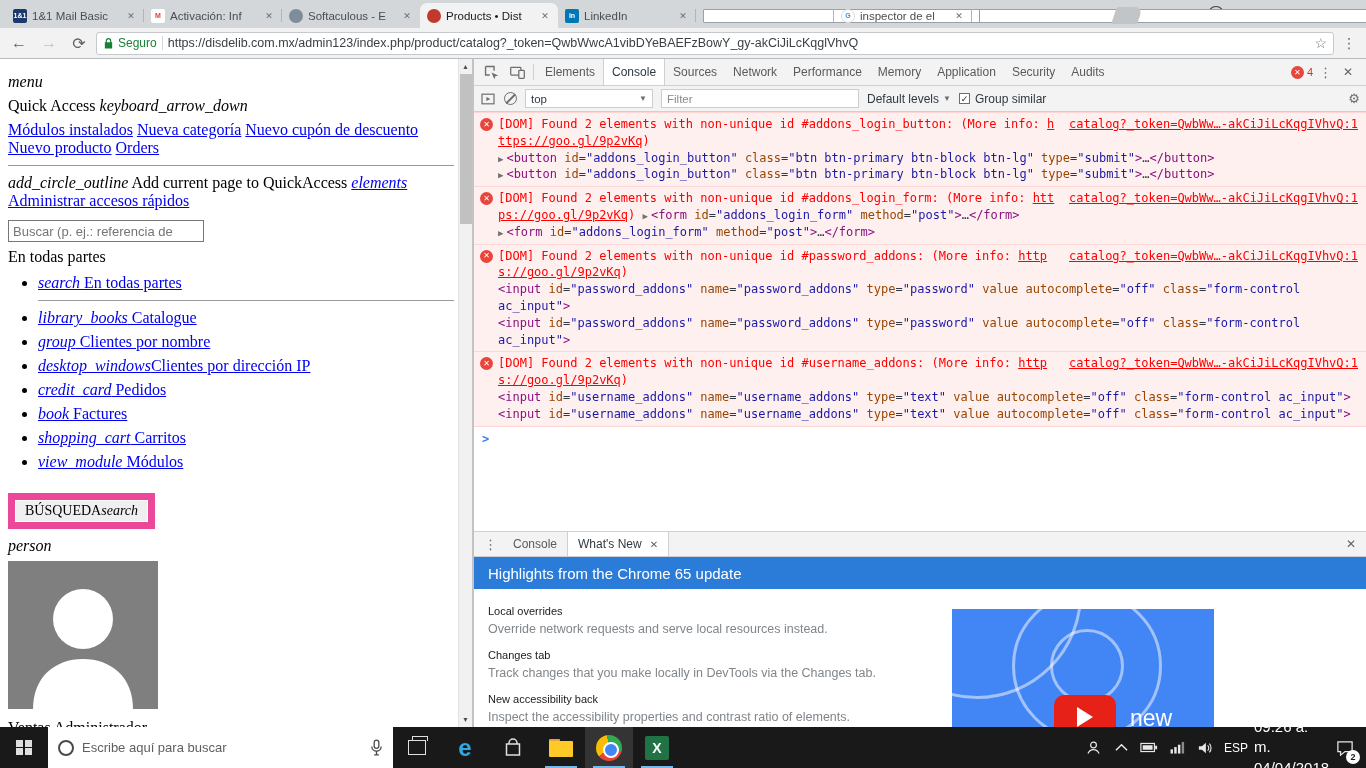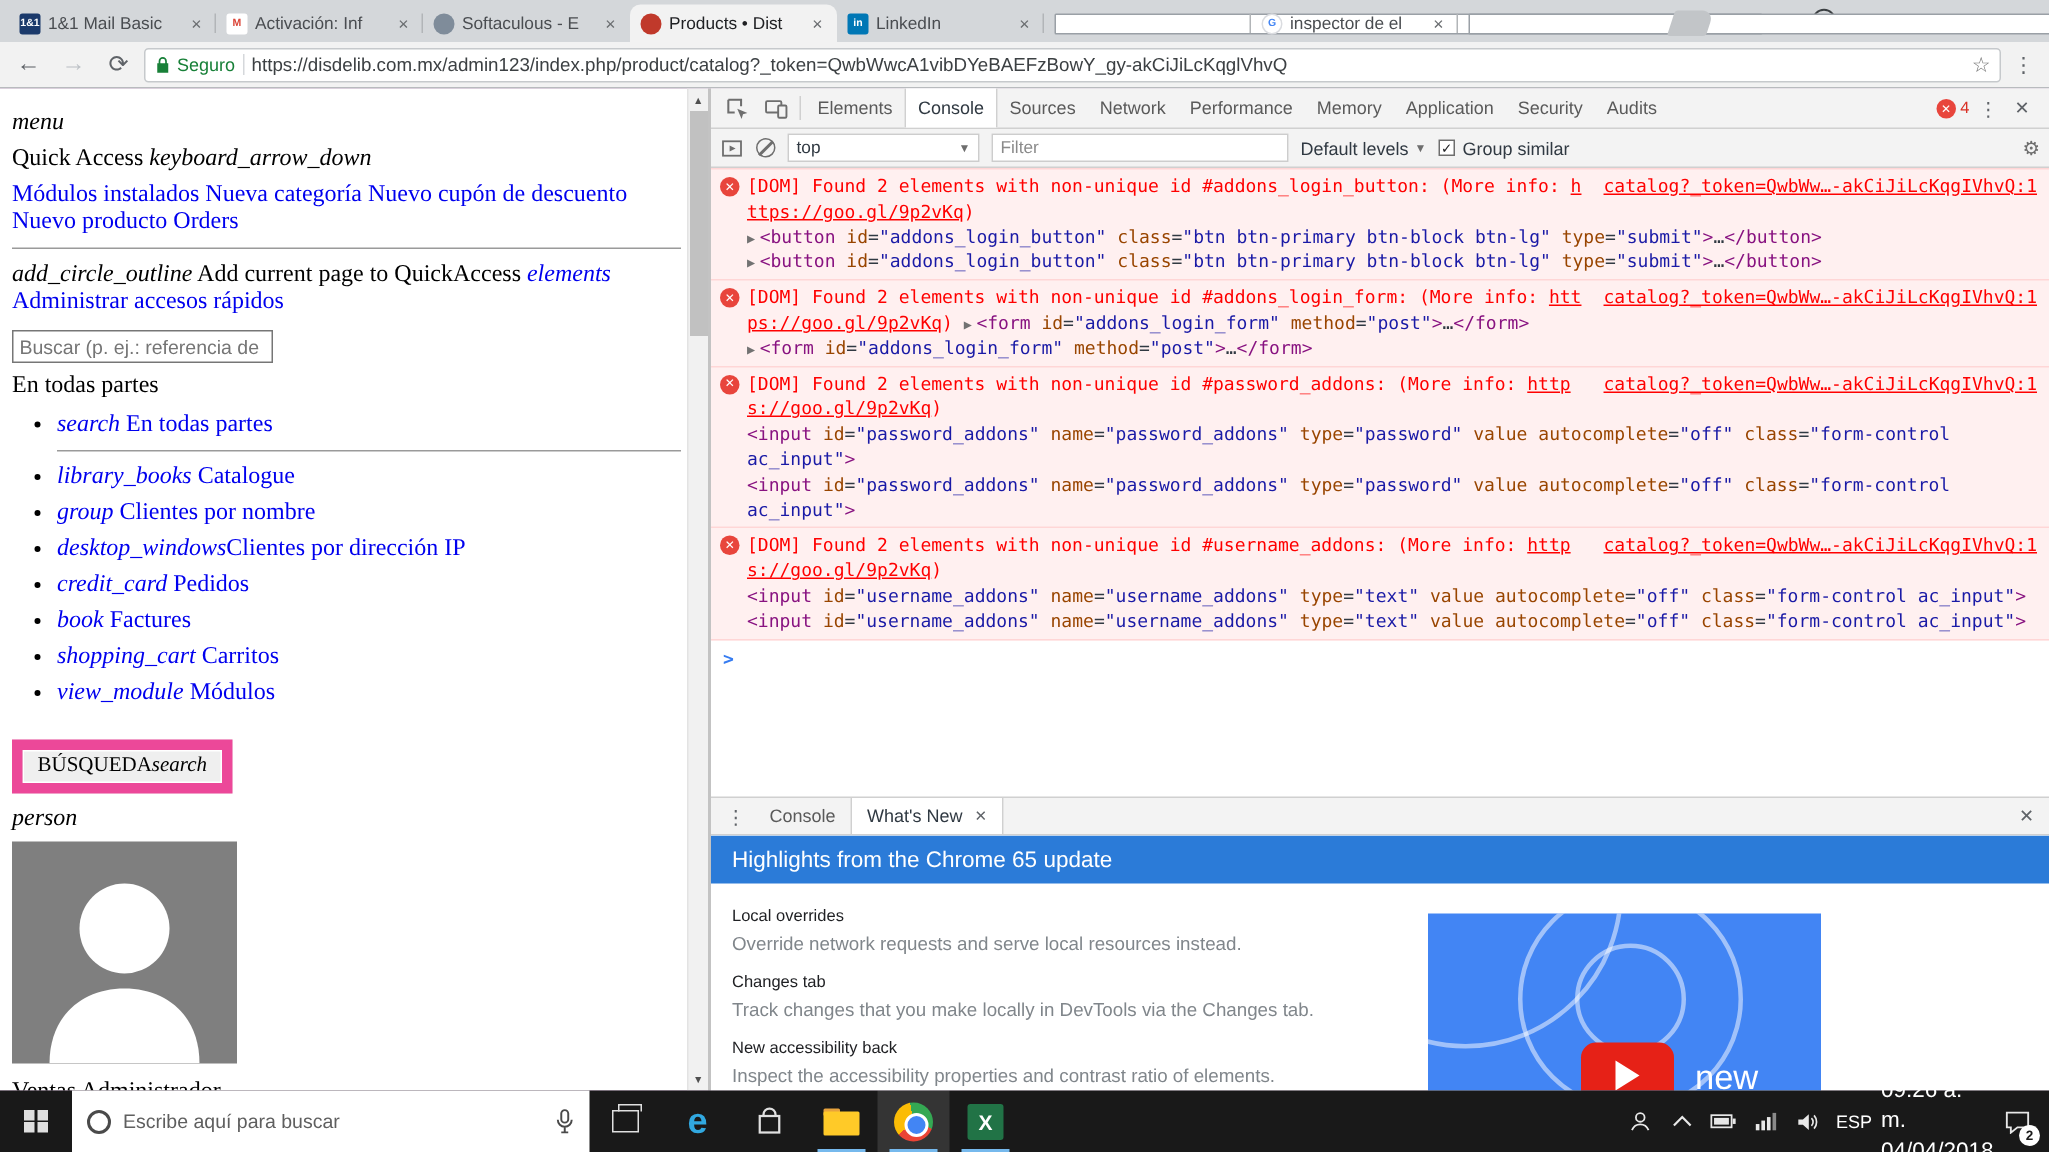--- a/index.html
+++ b/index.html
@@ -1,21 +1,21 @@
 <!DOCTYPE html>
 <html><head>
 <meta charset="utf-8">
 <style>
   *{box-sizing:border-box;margin:0;padding:0}
   html,body{width:1366px;height:768px;overflow:hidden}
   body{font-family:"Liberation Sans",sans-serif;background:#fff;position:relative}
   .screen{position:absolute;inset:0;width:1366px;height:768px;overflow:hidden}
 
   
-  .browser{position:absolute;top:0;left:0;right:0;bottom:41px;display:flex;flex-direction:column;background:#701a75}
+  .browser{position:absolute;top:0;left:0;right:0;bottom:41px;display:flex;flex-direction:column;background:#0ea5e9}
   .tabstrip{height:28px;background:#d4d7da;display:flex;align-items:flex-end;padding-left:6px;flex:0 0 28px}
   .tabs{display:flex;align-items:flex-end;height:28px}
   .tab{width:138px;height:25px;display:flex;align-items:center;gap:5px;padding:0 7px;font-size:11.5px;color:#4a4d51;border-radius:7px 7px 0 0;position:relative;cursor:default}
   .tab:not(.active)+.tab:not(.active)::before{content:"";position:absolute;left:-1px;top:6px;height:13px;width:1px;background:#b2b5b8}
   .tab.active{background:#f2f2f2;color:#202124}
   .fav{width:14px;height:14px;flex:0 0 14px;display:flex;align-items:center;justify-content:center;font-size:7px;font-weight:bold;border-radius:2px;color:#fff;overflow:hidden}
   .fav.circle{border-radius:50%}
   .fav.page{background:#fff !important;border:1px solid #9aa0a6;border-radius:1px}
   .fav.goog{border:1px solid #dadce0}
   .tab .ttl{flex:1;overflow:hidden;white-space:nowrap}
@@ -34,26 +34,26 @@
   .omni-sep{width:1px;height:14px;background:#d5d8db}
   .url{font-size:12.5px;color:#3c4043;white-space:nowrap;overflow:hidden;flex:1}
   .star{font-size:14px;color:#757575;flex:0 0 auto}
   .menu-dots{width:22px;display:flex;align-items:center;justify-content:center;color:#5f6368;font-size:14px;letter-spacing:0}
 
   
   .content{flex:1;display:flex;min-height:0}
   .page{width:472px;flex:0 0 472px;position:relative;background:#fff;overflow:hidden;font-family:"Liberation Serif",serif;font-size:16px;color:#000}
   .page-inner{position:absolute;inset:0 14px 0 0;padding:8px 4px 0 8px;overflow:hidden}
   .micon{font-style:italic}
-  a.plink{color:#0000EE;cursor:pointer}
+  a.plink{color:#0000EE;text-decoration:underline;cursor:pointer}
   .page hr{border:none;border-top:1px solid #9a9a9a;margin:8px 0}
   .page p{margin:6px 0}
   .qa-line{margin-top:2px}
   .search-field{margin:10px 0 6px 0}
-  .search-field input{width:174px;height:22px;border:1px solid #767676;font-family:"Liberation Sans",sans-serif;font-size:13px;padding:0 4px;color:#202124}
+  .search-field input{width:196px;height:22px;border:1px solid #767676;font-family:"Liberation Sans",sans-serif;font-size:13px;padding:0 4px;color:#202124}
   .search-field input::placeholder{color:#757575}
   ul.navlist{margin:8px 0 8px 30px}
   ul.navlist li{margin:6px 0}
   .list-hr{margin:10px 0 10px 0}
   .busq-btn{font-family:"Liberation Serif",serif;font-size:14px;background:#efefef;border:7px solid #ec4899;padding:3px 10px;margin-top:14px;box-shadow:inset 0 0 0 1px #fff;cursor:pointer}
   .avatar-box{width:150px;height:148px;background:#7f7f7f;margin:4px 0 10px 0;position:relative;overflow:hidden}
 
   
   .pg-scroll{position:absolute;top:0;right:0;bottom:0;width:14px;background:#f1f1f1;border-left:1px solid #e3e3e3}
   .pg-arrow{height:15px;display:flex;align-items:center;justify-content:center;font-size:7px;color:#505050}

